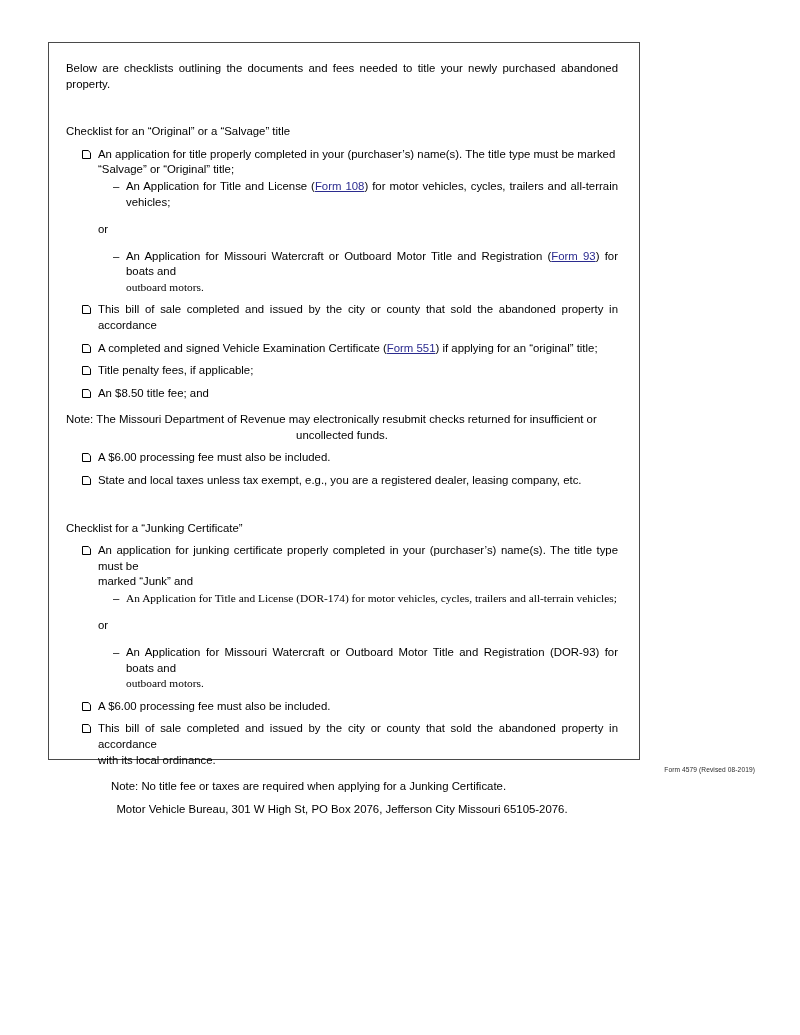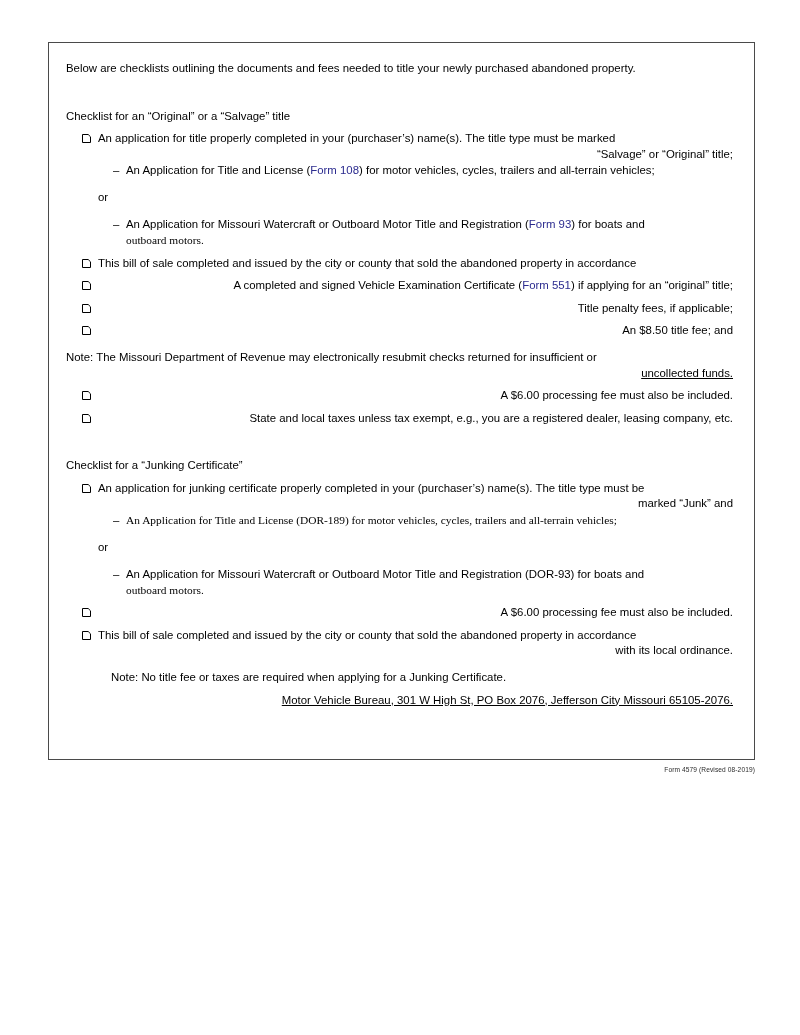--- a/index.html
+++ b/index.html
@@ -13,21 +13,21 @@
     font-family: "Liberation Sans", sans-serif;
     color: #000000;
     position: relative;
     overflow: hidden;
   }
 
   .page-frame {
     position: absolute;
     left: 48px;
     top: 42px;
-    width: 707px;
+    width: 592px;
     height: 718px;
     border: 1px solid #4a4a4a;
     box-sizing: border-box;
     background: #ffffff;
   }
 
   .frame-inner {
     position: absolute;
     left: 17px;
     top: 18px;
@@ -72,21 +72,21 @@
   }
   .checkbox svg { display: block; }
 
   .check-text {
     flex: 1 1 auto;
     text-align: justify;
     text-justify: inter-word;
   }
   .check-text .lastline {
     display: block;
-    text-align: right;
+    text-align: left;
   }
 
   
   .dash-row {
     display: flex;
     align-items: flex-start;
     margin-left: 47px;
     margin-top: 1px;
   }
   .dash-mark {
@@ -110,32 +110,32 @@
     text-align: left;
   }
 
   .note-para {
     text-align: justify;
     text-justify: inter-word;
     margin: 0;
   }
   .note-para .lastline {
     display: block;
-    text-align: right;
-    text-decoration: underline;
+    text-align: center;
   }
 
   .plain-para {
     text-align: left;
     margin: 0;
     padding-left: 45px;
   }
 
   .formlink {
     color: #2b2b8f;
+    text-decoration: underline;
   }
 
   .footer-note {
     position: absolute;
     left: 0;
     top: 766px;
     width: 755px;
     text-align: right;
     font-size: 6.6px;
     color: #2b2b2b;
@@ -252,21 +252,21 @@
         <svg width="9" height="9" viewBox="0 0 9 9">
             <path d="M0.5 0.5 H6.2 L8.5 2.8 V8.5 H0.5 Z" fill="#fff" stroke="#000" stroke-width="1"></path>
           </svg>
       </span>
       <span class="check-text"><span>An application for junking certificate properly completed in your (purchaser’s) name(s). The title type must be</span><span class="lastline">marked “Junk” and</span></span>
     </div>
 
     <div class="dash-row">
       <span class="dash-mark">–</span>
       <span class="dash-text">
-          <span class="lastline">An Application for Title and License (DOR-189) for motor vehicles, cycles, trailers and all-terrain vehicles;</span>
+          <span class="lastline">An Application for Title and License (DOR-174) for motor vehicles, cycles, trailers and all-terrain vehicles;</span>
         </span>
     </div>
 
     <p class="or-line">or</p>
 
     <div class="dash-row">
       <span class="dash-mark">–</span>
       <span class="dash-text"><span>An Application for Missouri Watercraft or Outboard Motor Title and Registration (DOR-93) for boats and</span><span class="lastline">outboard motors.</span></span>
     </div>
 

